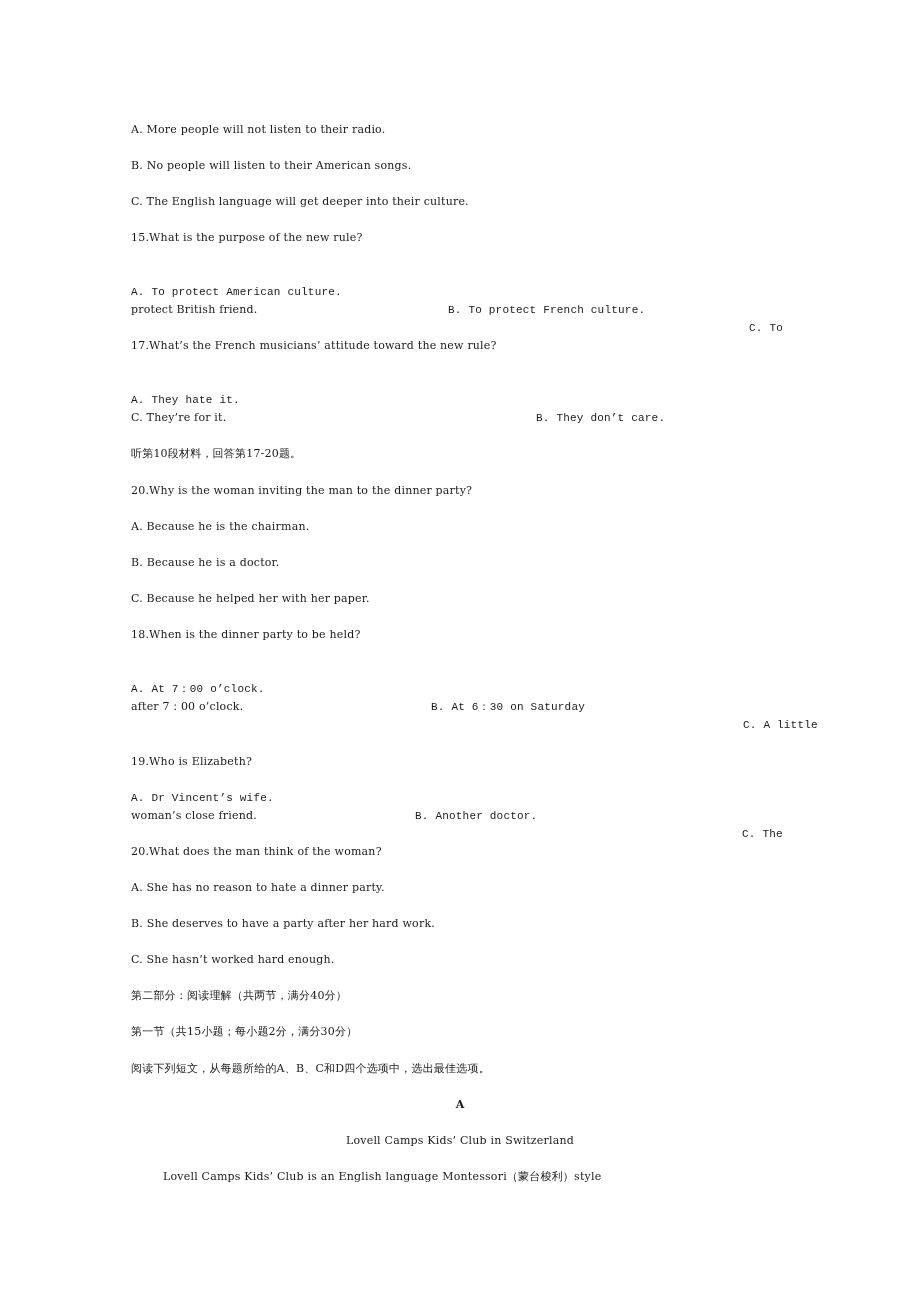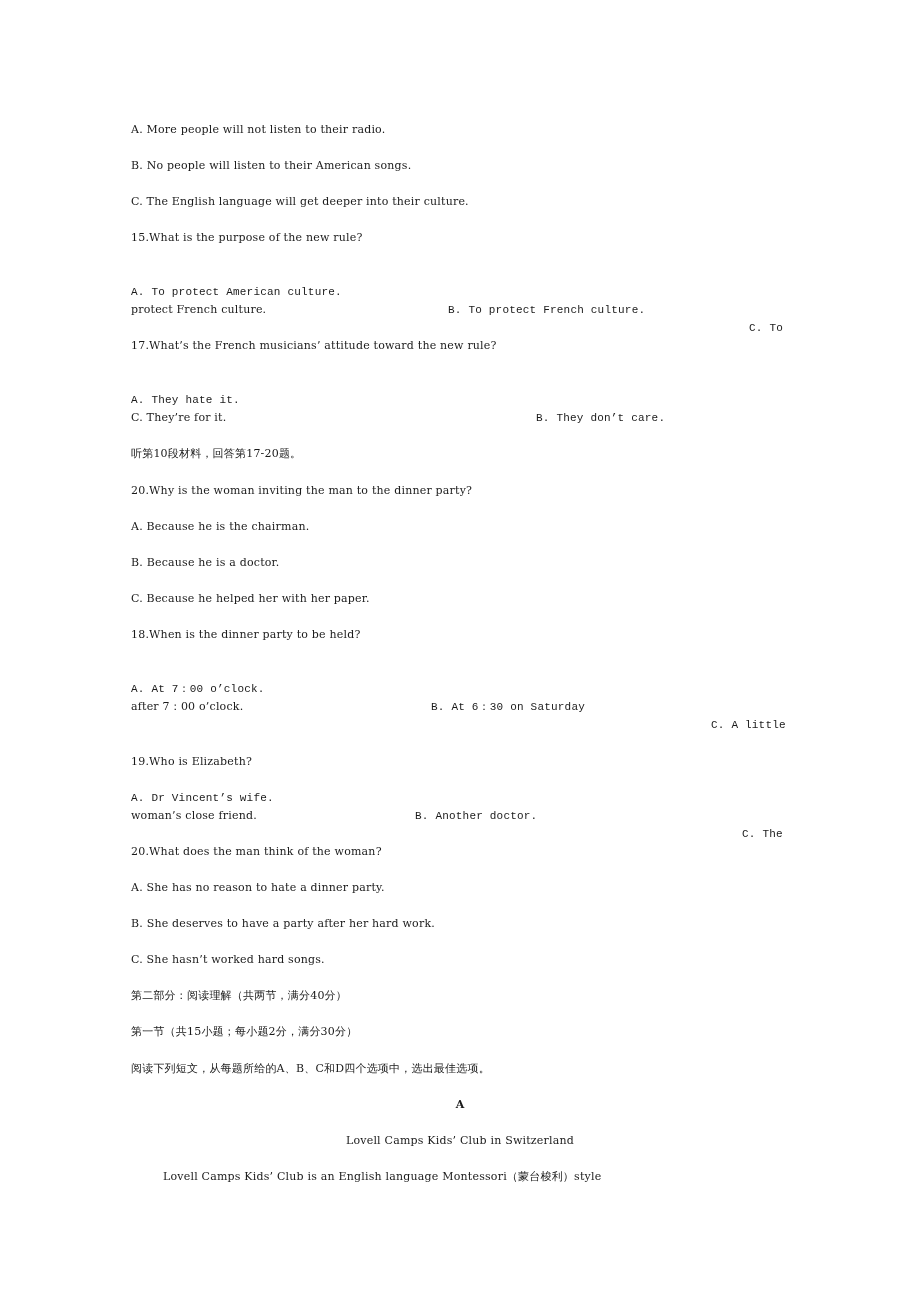--- a/index.html
+++ b/index.html
@@ -19,56 +19,56 @@
   <div class="line" style="top:121px">A. More people will not listen to their radio.</div>
   <div class="line" style="top:157px">B. No people will listen to their American songs.</div>
   <div class="line" style="top:193px">C. The English language will get deeper into their culture.</div>
 
   <div class="line" style="top:229px">15.What is the purpose of the new rule?</div>
   <div class="line" style="top:265px;width:700px">
     <span class="seg" style="left:0">A. To protect American culture.</span>
     <span class="seg" style="left:317px">B. To protect French culture.</span>
     <span class="seg" style="left:618px">C. To</span>
   </div>
-  <div class="line" style="top:301px">protect French culture.</div>
+  <div class="line" style="top:301px">protect British friend.</div>
 
   <div class="line" style="top:337px">17.What’s the French musicians’ attitude toward the new rule?</div>
   <div class="line" style="top:373px;width:700px">
     <span class="seg" style="left:0">A. They hate it.</span>
     <span class="seg" style="left:405px">B. They don’t care.</span>
   </div>
   <div class="line" style="top:409px">C. They’re for it.</div>
 
   <div class="line" style="top:445px">听第10段材料，回答第17-20题。</div>
 
   <div class="line" style="top:482px">20.Why is the woman inviting the man to the dinner party?</div>
   <div class="line" style="top:518px">A. Because he is the chairman.</div>
   <div class="line" style="top:554px">B. Because he is a doctor.</div>
   <div class="line" style="top:590px">C. Because he helped her with her paper.</div>
 
   <div class="line" style="top:626px">18.When is the dinner party to be held?</div>
   <div class="line" style="top:662px;width:700px">
     <span class="seg" style="left:0">A. At 7：00 o’clock.</span>
     <span class="seg" style="left:300px">B. At 6：30 on Saturday</span>
-    <span class="seg" style="left:580px">C. A little</span>
+    <span class="seg" style="left:612px">C. A little</span>
   </div>
   <div class="line" style="top:698px">after 7：00 o’clock.</div>
 
   <div class="line" style="top:753px">19.Who is Elizabeth?</div>
   <div class="line" style="top:771px;width:700px">
     <span class="seg" style="left:0">A. Dr Vincent’s wife.</span>
     <span class="seg" style="left:284px">B. Another doctor.</span>
     <span class="seg" style="left:611px">C. The</span>
   </div>
   <div class="line" style="top:807px">woman’s close friend.</div>
 
   <div class="line" style="top:843px">20.What does the man think of the woman?</div>
   <div class="line" style="top:879px">A. She has no reason to hate a dinner party.</div>
   <div class="line" style="top:915px">B. She deserves to have a party after her hard work.</div>
-  <div class="line" style="top:951px">C. She hasn’t worked hard songs.</div>
+  <div class="line" style="top:951px">C. She hasn’t worked hard enough.</div>
 
   <div class="line" style="top:987px">第二部分：阅读理解（共两节，满分40分）</div>
   <div class="line" style="top:1023px">第一节（共15小题；每小题2分，满分30分）</div>
   <div class="line" style="top:1060px">阅读下列短文，从每题所给的A、B、C和D四个选项中，选出最佳选项。</div>
 
   <div class="line center bold" style="top:1096px">A</div>
   <div class="line center" style="top:1132px">Lovell Camps Kids’ Club in Switzerland</div>
   <div class="line" style="top:1168px;left:163px">Lovell Camps Kids’ Club is an English language Montessori（蒙台梭利）style</div>
 
 </div>

